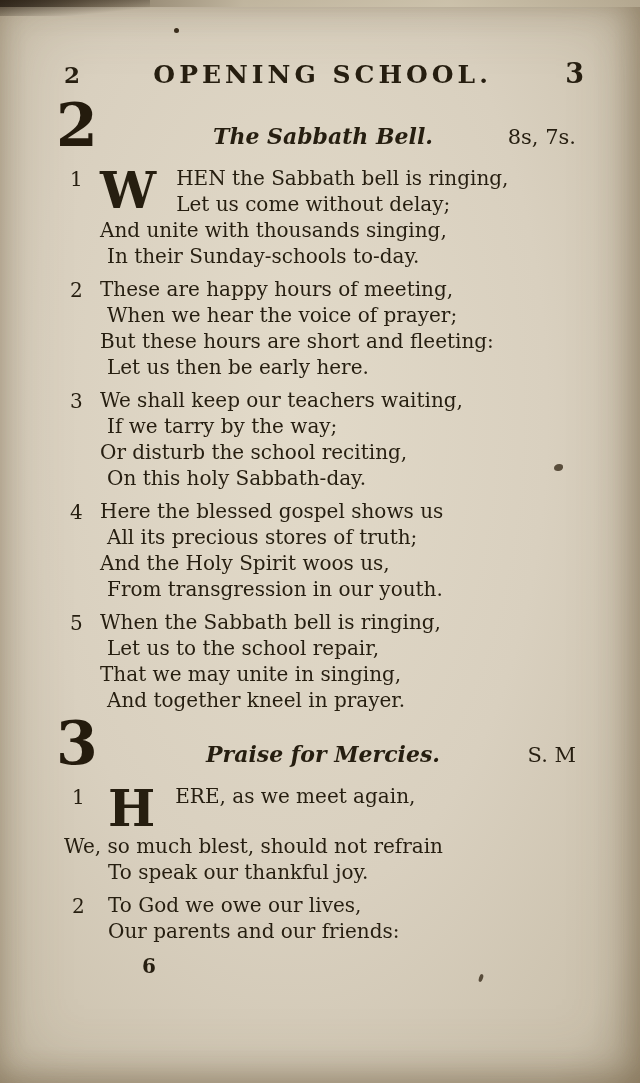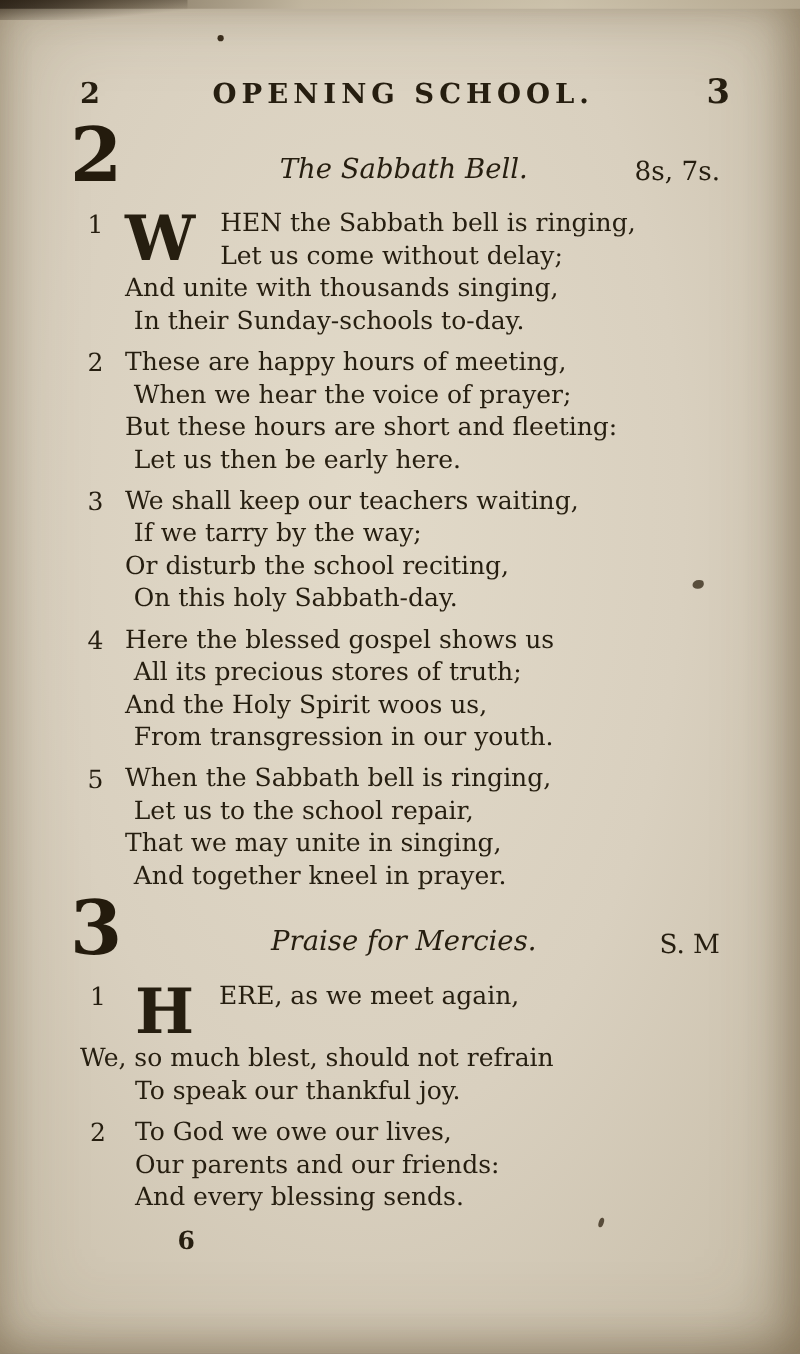--- a/index.html
+++ b/index.html
@@ -35,31 +35,31 @@
   .speck.s2{left:554px;top:464px;width:9px;height:7px;border-radius:60% 40% 55% 45%;opacity:.8;}
   .speck.s3{left:479px;top:974px;width:4px;height:8px;border-radius:50%;transform:rotate(18deg);opacity:.8;}
 
   .content{position:relative;padding:58px 50px 0 56px;}
 
   .header{
     display:flex;align-items:baseline;justify-content:space-between;
     padding:0 6px 0 8px;margin-bottom:14px;
   }
   .pn-left{font-size:23px;font-weight:bold;}
-  .running-title{font-size:22px;font-weight:bold;letter-spacing:4px;}
+  .running-title{font-size:25px;font-weight:bold;letter-spacing:4px;}
   .pn-right{font-size:27px;font-weight:bold;}
 
   .hymn{margin-bottom:8px;}
   .hymn-head{position:relative;min-height:58px;margin:6px 0 4px;}
   .hymn-num{
     position:absolute;left:0;top:-8px;
     font-size:60px;font-weight:bold;line-height:1;color:#241b0d;
   }
   .hymn-title{
-    text-align:center;font-style:italic;font-weight:normal;
+    text-align:center;font-style:italic;font-weight:bold;
     font-size:22px;padding-top:20px;
   }
   .hymn-meter{position:absolute;right:14px;top:22px;font-size:21px;}
 
   .verse{position:relative;margin-bottom:7px;font-size:20px;line-height:26px;}
   .verse-num{position:absolute;left:14px;top:1px;font-size:20px;}
   .line{white-space:nowrap;}
   .ind-a{margin-left:44px;}
   .ind-b{margin-left:51px;}
   .ind-c{margin-left:8px;}
@@ -154,20 +154,19 @@
                 <div class="line">ERE, as we meet again,</div>
               </div>
             </div>
             <div class="line ind-c">We, so much blest, should not refrain</div>
             <div class="line ind-a">To speak our thankful joy.</div>
           </div>
           <div class="verse">
             <span class="verse-num">2</span>
             <div class="line ind-a">To God we owe our lives,</div>
             <div class="line ind-a">Our parents and our friends:</div>
-            <div class="line ind-a">And every blessing sends.</div>
           </div>
         </section>
       </div>
 
     <div class="footer">6</div>
   </div>
 </div>
 
 </body></html>

